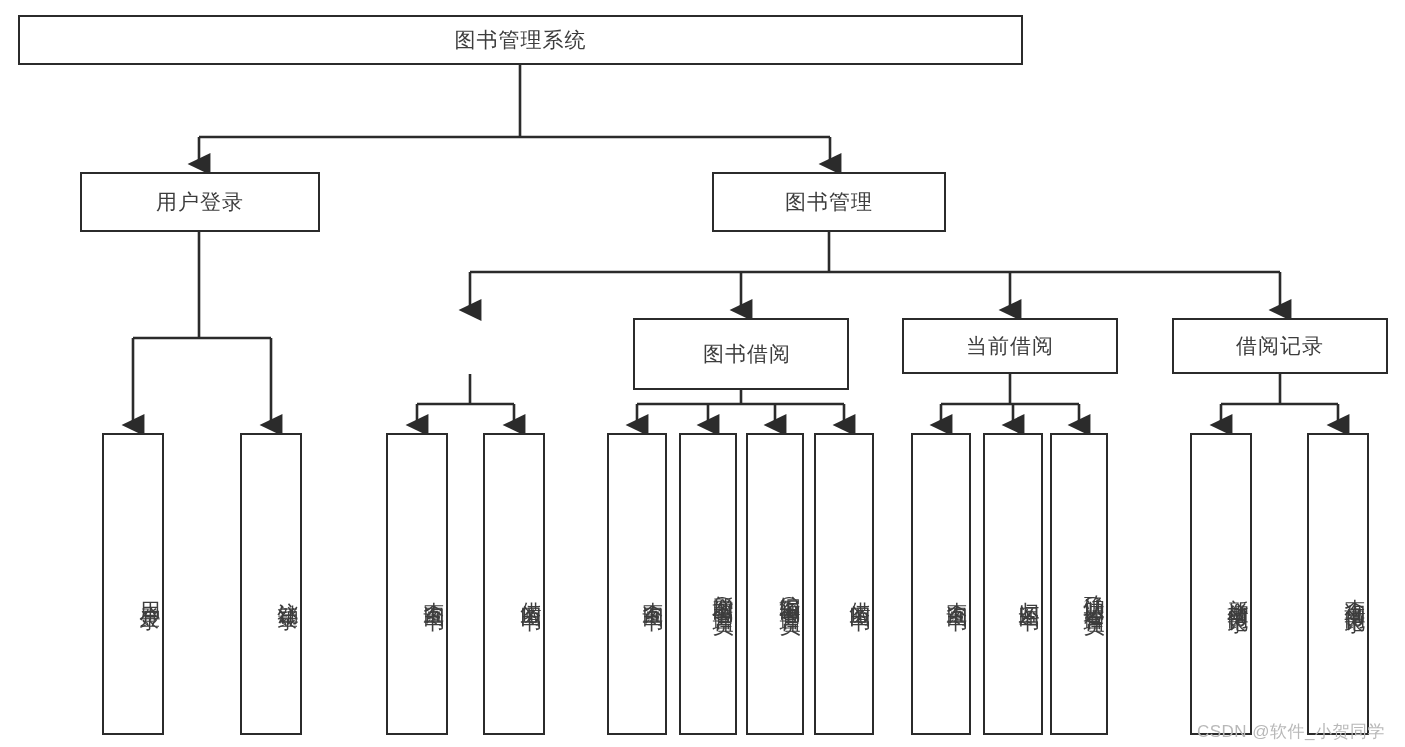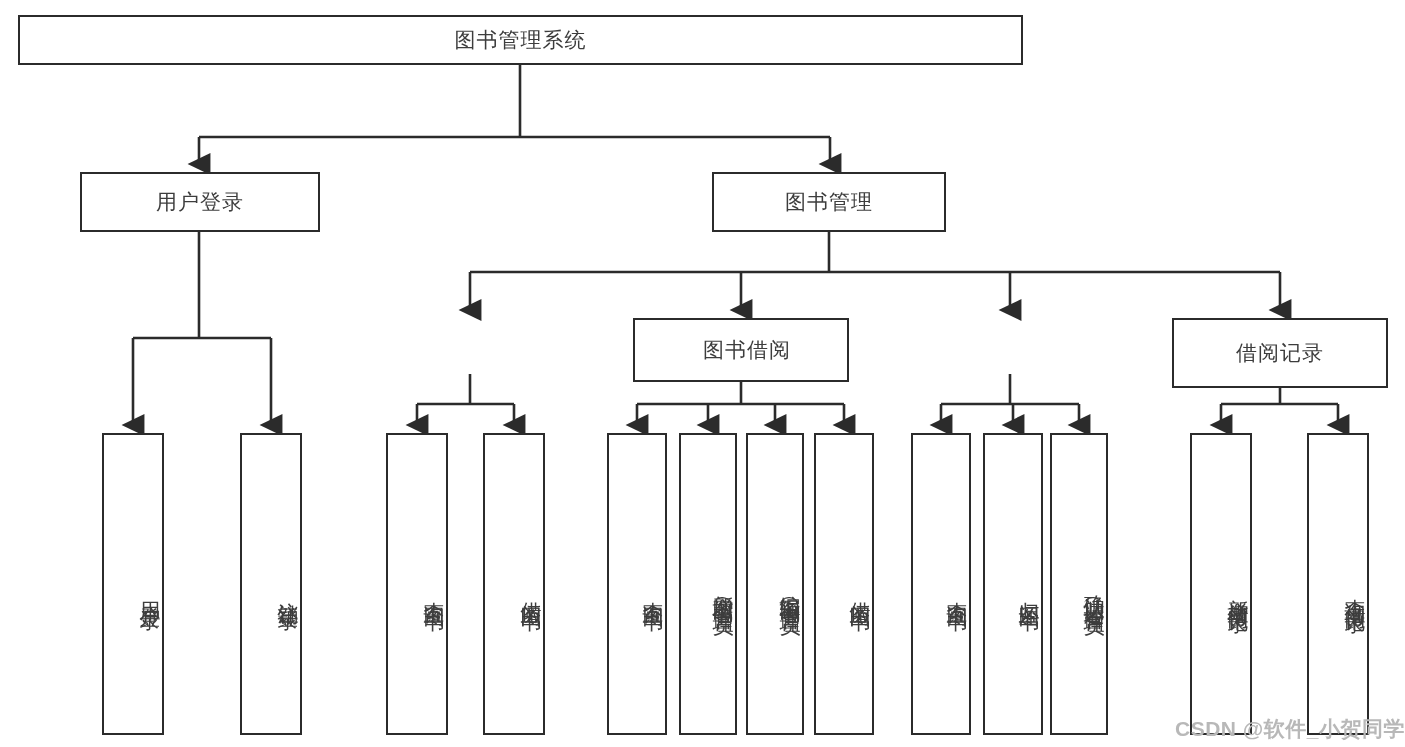--- a/index.html
+++ b/index.html
@@ -51,27 +51,26 @@
     justify-content: center;
     padding-top: 14px;
   }
   .node.v > span {
     writing-mode: vertical-rl;
     text-orientation: upright;
     white-space: nowrap;
   }
   .watermark {
     position: absolute;
-    right: 0;
+    right: 20px;
     bottom: 4px;
-    font-size: 21px;
+    font-size: 17px;
     color: #b8b8b8;
     letter-spacing: 0.5px;
     white-space: nowrap;
-    font-weight: bold;
   }
 </style>
 </head>
 <body>
 
 <div id="stage">
 
   <svg id="edges" viewBox="0 0 1405 747" xmlns="http://www.w3.org/2000/svg">
     <defs>
       <marker id="arrow" markerWidth="10" markerHeight="10" refX="4.2" refY="5" orient="auto" markerUnits="strokeWidth">
@@ -126,24 +125,27 @@
     <span>图书管理系统</span>
   </div>
 
   <div class="node h" style="left: 80px; top: 172px; width: 240px; height: 60px;">
     <span>用户登录</span>
   </div>
   <div class="node h" style="left: 712px; top: 172px; width: 234px; height: 60px; align-items: center;">
     <span>图书管理</span>
   </div>
 
-  <div class="node h" style="left: 633px; top: 318px; width: 216px; height: 64px; padding-left: 12px;">
+  <div class="node h" style="left: 633px; top: 318px; width: 216px; height: 72px; padding-left: 12px;">
     <span>图书借阅</span>
   </div>
-  <div class="node h" style="left: 1172px; top: 318px; width: 216px; height: 70px;">
+  <div class="node h" style="left: 902px; top: 318px; width: 216px; height: 56px;">
+    <span>当前借阅</span>
+  </div>
+  <div class="node h" style="left: 1172px; top: 318px; width: 216px; height: 56px;">
     <span>借阅记录</span>
   </div>
 
   <div class="node v" style="left: 102px; top: 433px; width: 62px; height: 302px;">
     <span>用户登录</span>
   </div>
   <div class="node v" style="left: 240px; top: 433px; width: 62px; height: 302px;">
     <span>注销登录</span>
   </div>
   <div class="node v" style="left: 386px; top: 433px; width: 62px; height: 302px;">

